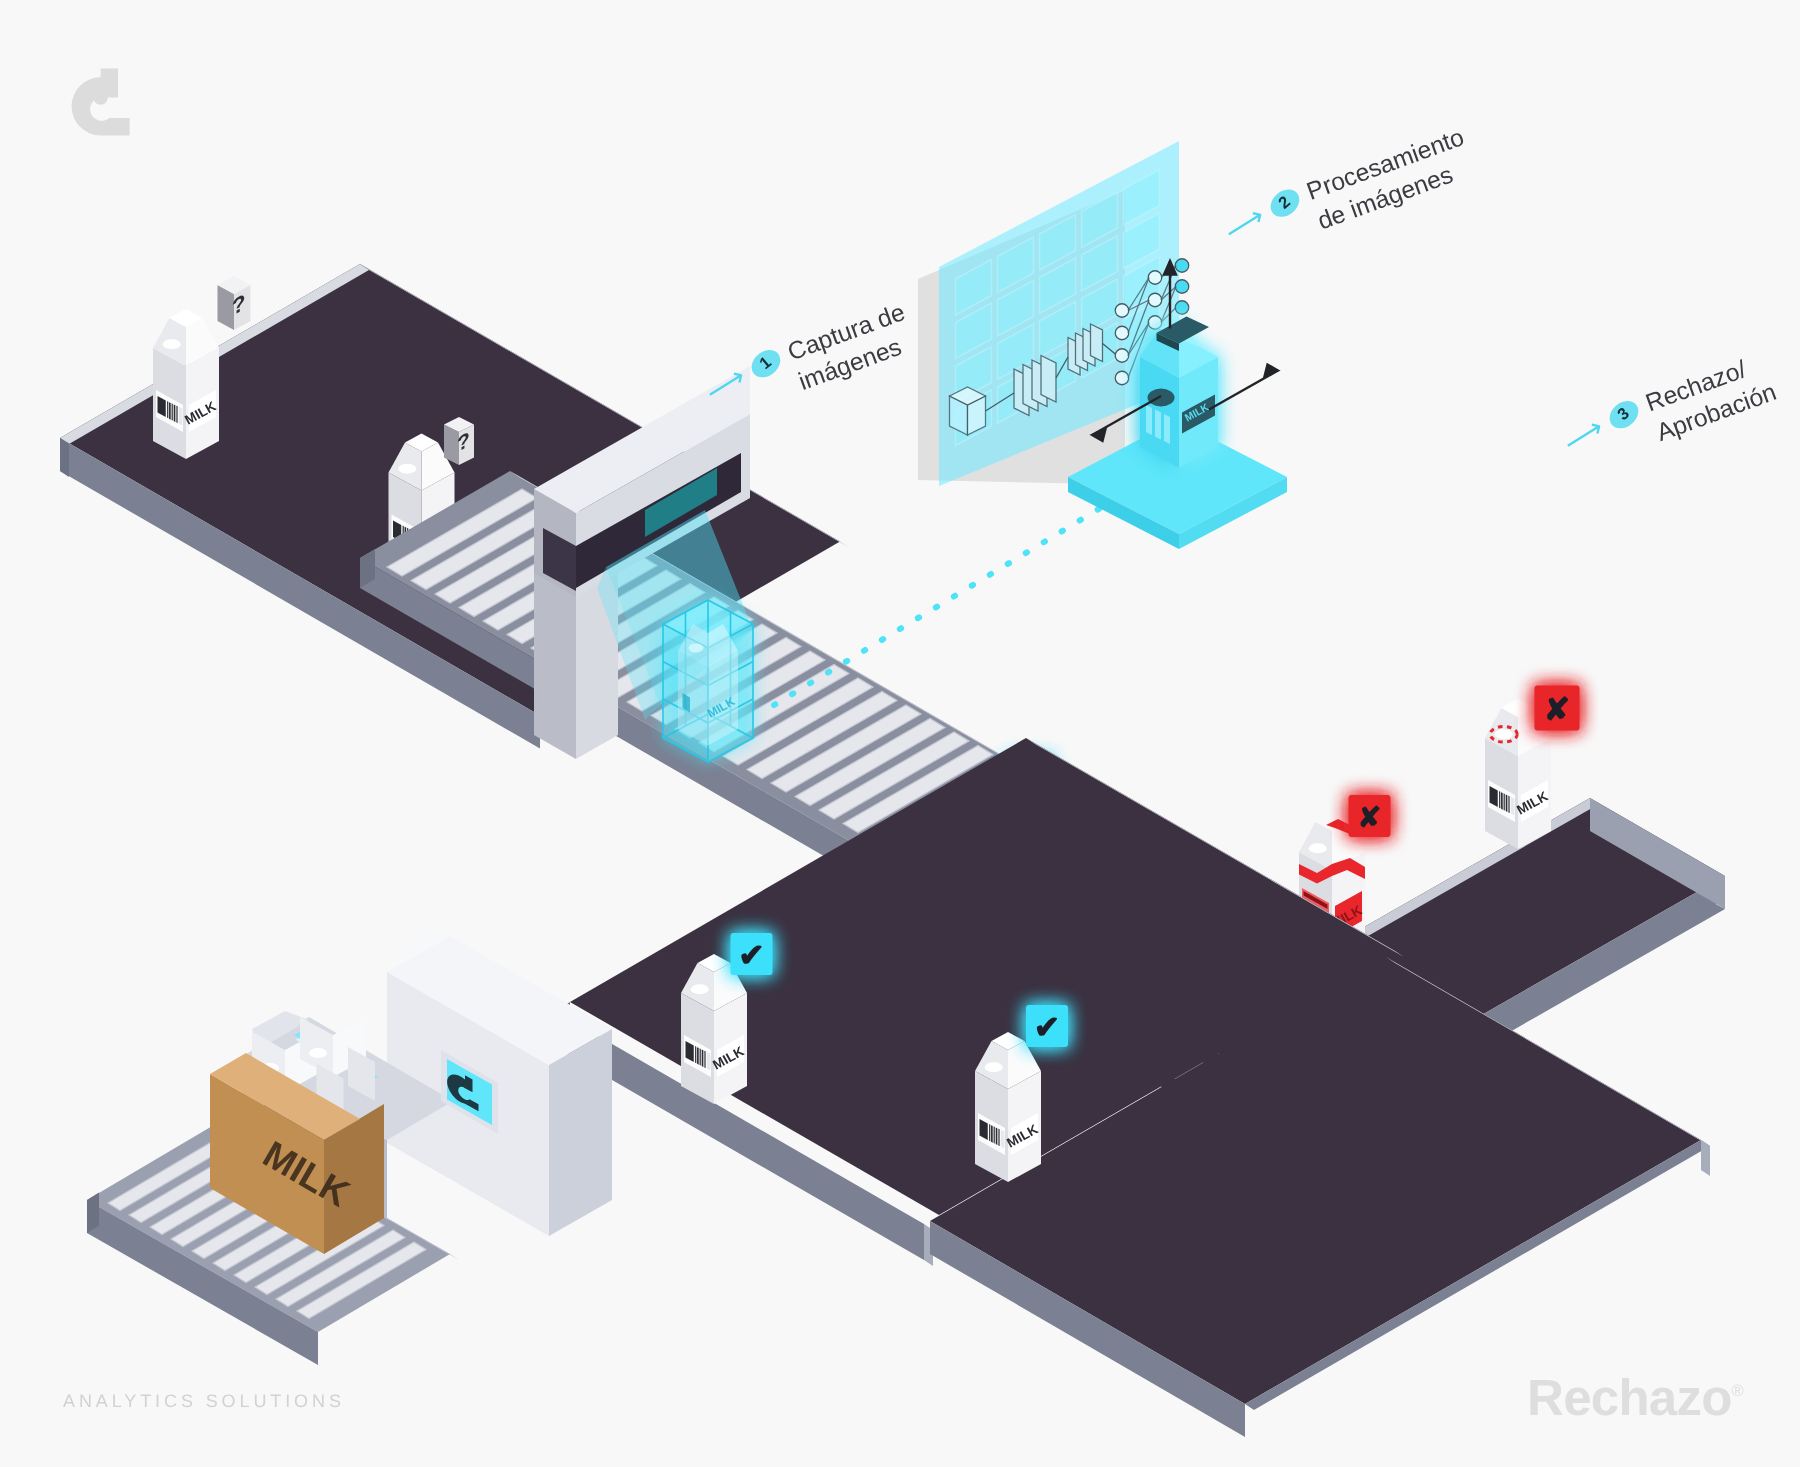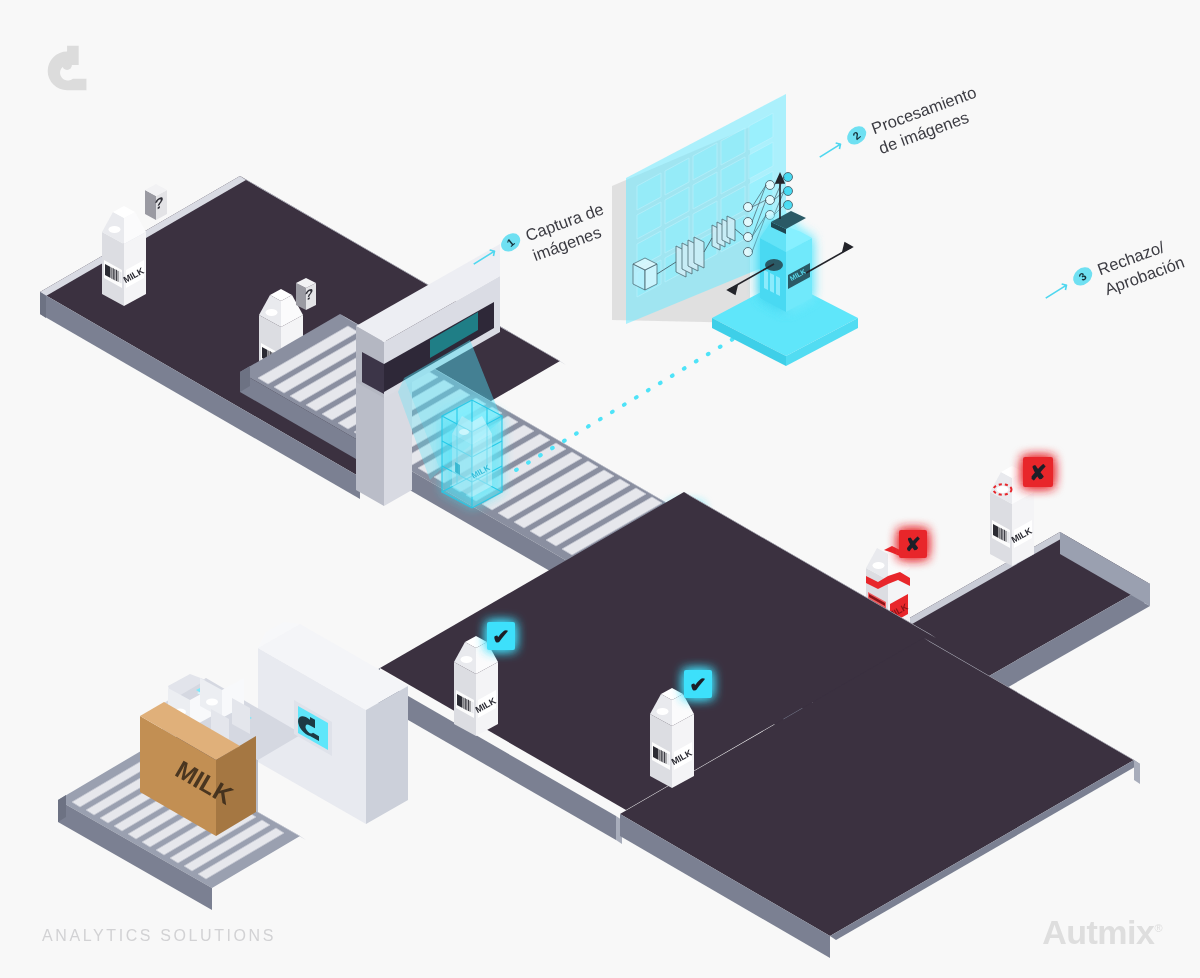--- a/index.html
+++ b/index.html
@@ -12,21 +12,21 @@
   }
   #stage{position:absolute;inset:0;}
   svg.scene{position:absolute;left:0;top:0;width:1200px;height:978px;}
 
   
   .brand-logo{
     position:absolute;left:38px;top:36px;width:62px;height:62px;
   }
   .footer-tag{
     position:absolute;left:42px;top:927px;
-    font-size:16px;letter-spacing:2.6px;color:#d2d2d4;font-weight:400;
+    font-size:12px;letter-spacing:2.6px;color:#d2d2d4;font-weight:400;
     white-space:nowrap;
   }
   .footer-brand{
     position:absolute;right:38px;top:913px;
     font-size:34px;font-weight:bold;color:#dedede;letter-spacing:-0.5px;
     white-space:nowrap;
   }
   .footer-brand sup{font-size:11px;vertical-align:super;font-weight:normal;}
 
   
@@ -568,15 +568,15 @@
   </div>
 
   <div class="step" id="step3">
     <span class="arrow">⟶</span>
     <span class="num">3</span>
     <span class="txt">Rechazo/
 Aprobación</span>
   </div>
 
   <div class="footer-tag">ANALYTICS SOLUTIONS</div>
-  <div class="footer-brand"><span>Autmix</span><sup>®</sup></div>
+  <div class="footer-brand"><span>Rechazo</span><sup>®</sup></div>
 
 </div>
 
 </body></html>

